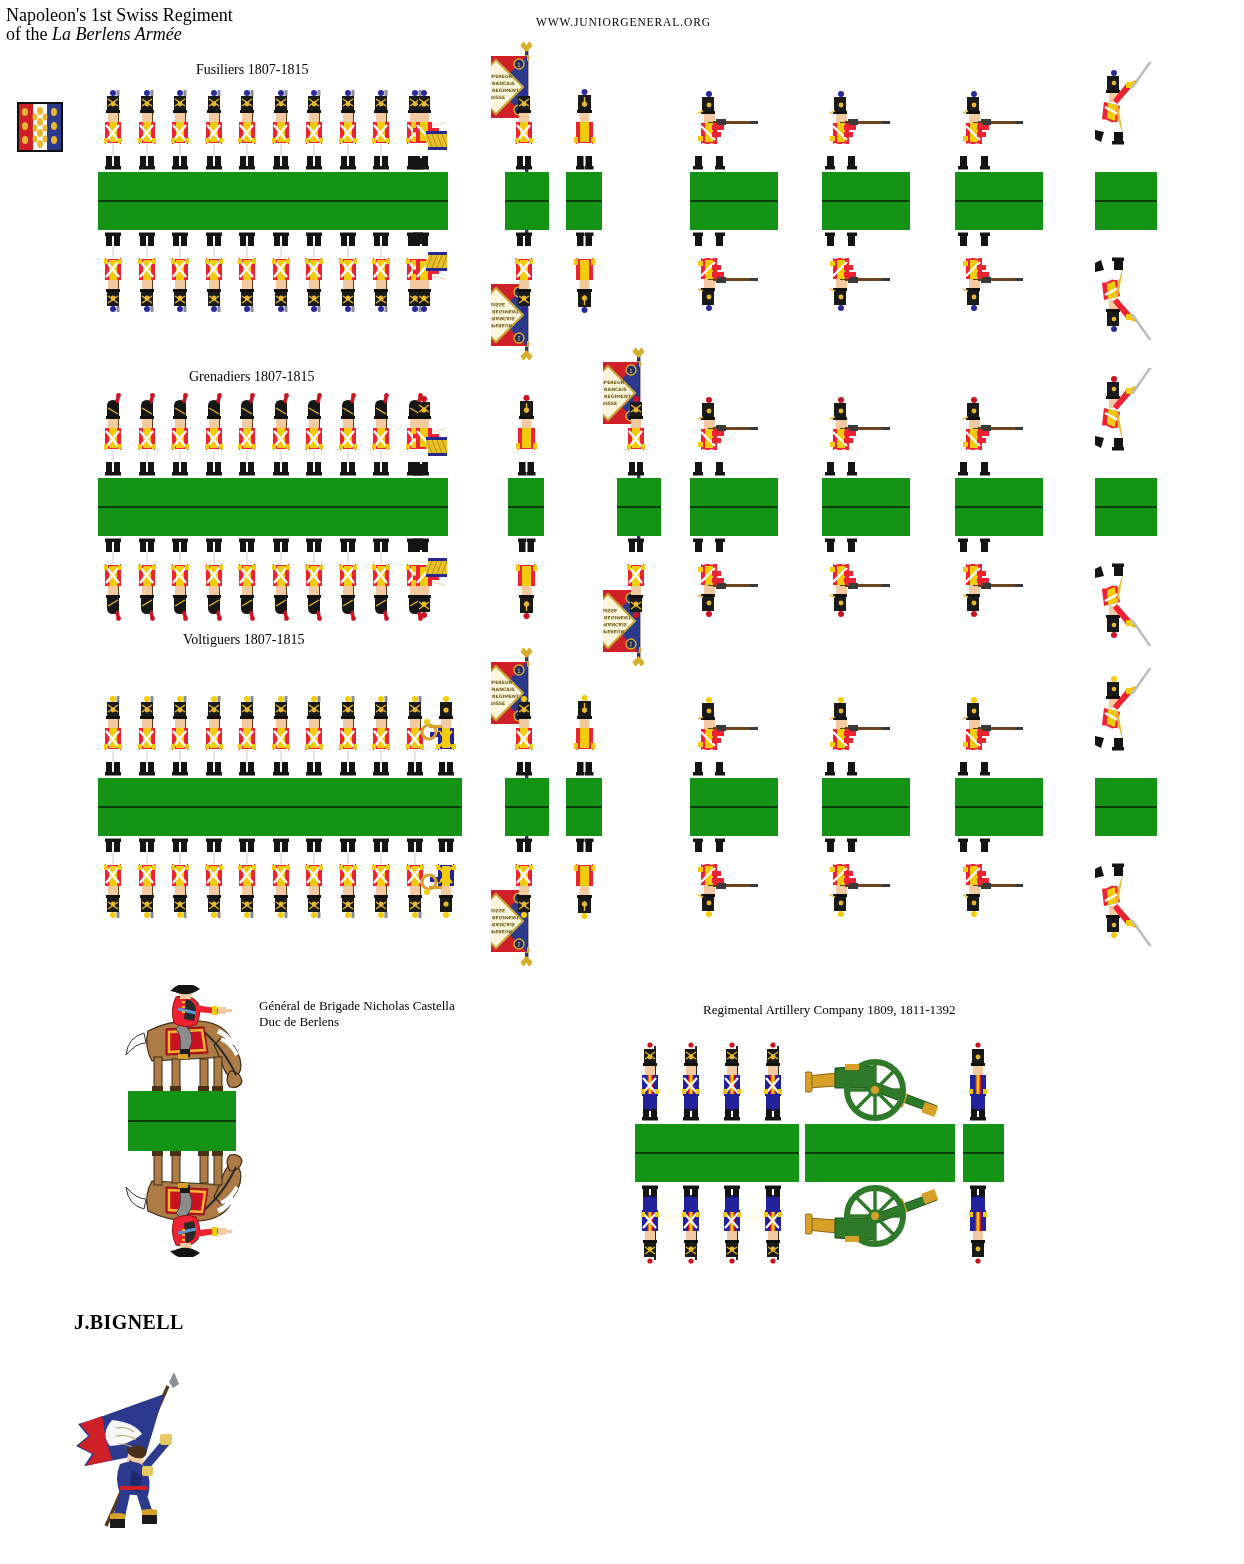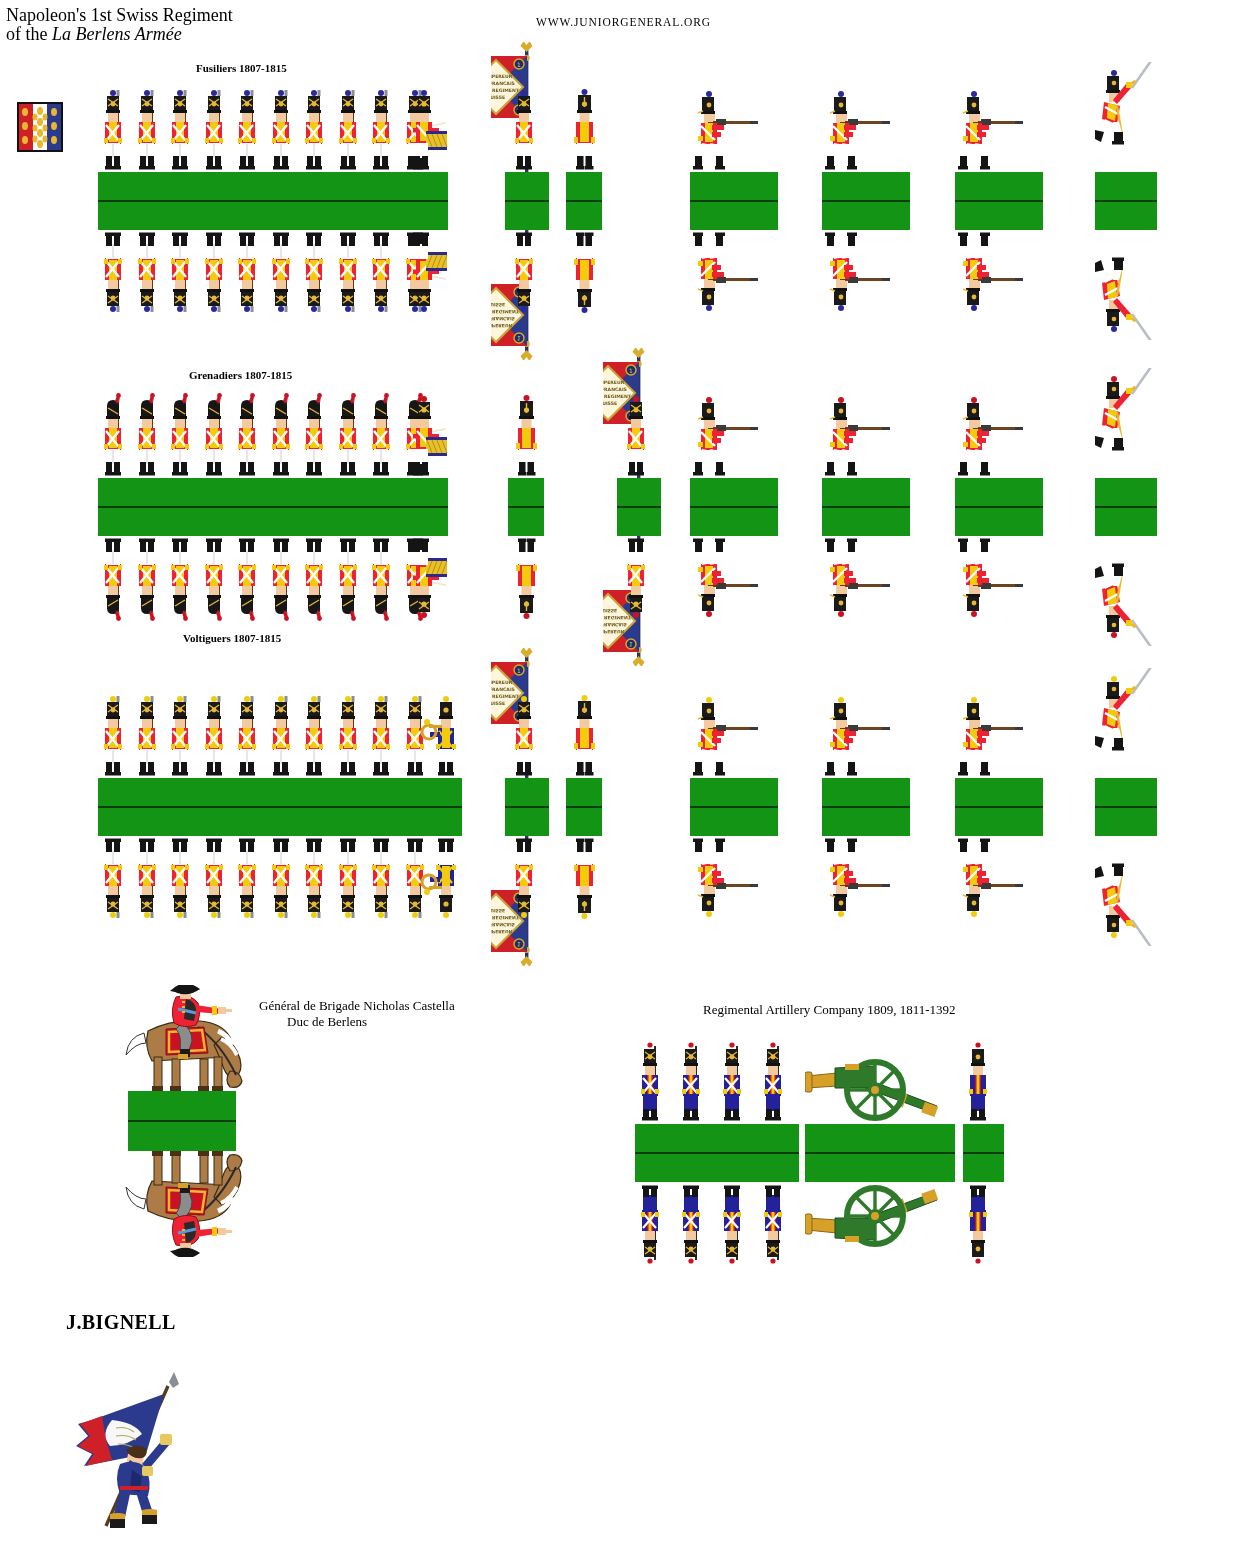--- a/index.html
+++ b/index.html
@@ -3,21 +3,21 @@
 <meta charset="utf-8">
 <style>
   html,body{margin:0;padding:0;background:#fff;}
   body{width:1244px;height:1564px;position:relative;
        font-family:"Liberation Serif","DejaVu Serif",serif;color:#000;
        overflow:hidden;}
   .abs{position:absolute;}
   .ttl{font-size:18px;line-height:19px;white-space:nowrap;}
   .ttl i{font-style:italic;}
   .site{font-size:11.5px;letter-spacing:.9px;white-space:nowrap;}
-  .sect{font-size:11px;white-space:nowrap;font-weight:bold;}
+  .sect{font-size:14px;white-space:nowrap;}
   .cap{font-size:13px;white-space:nowrap;}
   .sig{font-size:20px;font-weight:bold;letter-spacing:.4px;}
   .fig{position:absolute;}
   .fig svg{display:block;}
   
 </style>
 </head>
 <body>
 
 <div class="abs ttl" style="left:6px;top:6px;">
@@ -27,24 +27,24 @@
   </div>
 </div>
 
 <div class="abs site" style="left:536px;top:8px;margin-top:8px;">WWW.JUNIORGENERAL.ORG</div>
 
 <div class="abs sect" style="left:196px;top:62px;">Fusiliers 1807-1815</div>
 <div class="abs sect" style="left:189px;top:369px;">Grenadiers 1807-1815</div>
 <div class="abs sect" style="left:183px;top:632px;">Voltiguers 1807-1815</div>
 
 <div class="abs cap" style="left:259px;top:998px;">Général de Brigade Nicholas Castella</div>
-<div class="abs cap" style="left:259px;top:1014px;margin-left:28px;">Duc de Berlens</div>
+<div class="abs cap" style="left:259px;top:1014px;">Duc de Berlens</div>
 <div class="abs cap" style="left:703px;top:1002px;">Regimental Artillery Company 1809, 1811-1392</div>
 
-<div class="abs sig" style="left:66px;top:1311px;text-align:center;">J.BIGNELL</div>
+<div class="abs sig" style="left:74px;top:1311px;text-align:center;">J.BIGNELL</div>
 
 <div class="fig" style="left:17px;top:102px;">
 <svg width="46" height="50" viewBox="0 0 46 50">
   <rect x="0" y="0" width="46" height="50" fill="#111"></rect>
   <rect x="2" y="2" width="14" height="46" fill="#cf2027"></rect>
   <rect x="16" y="2" width="14" height="46" fill="#ffffff"></rect>
   <rect x="30" y="2" width="14" height="46" fill="#2b3a8c"></rect>
   <g fill="#e8b830">
     <g>
           <ellipse cx="8" cy="10" rx="3" ry="4"></ellipse>

